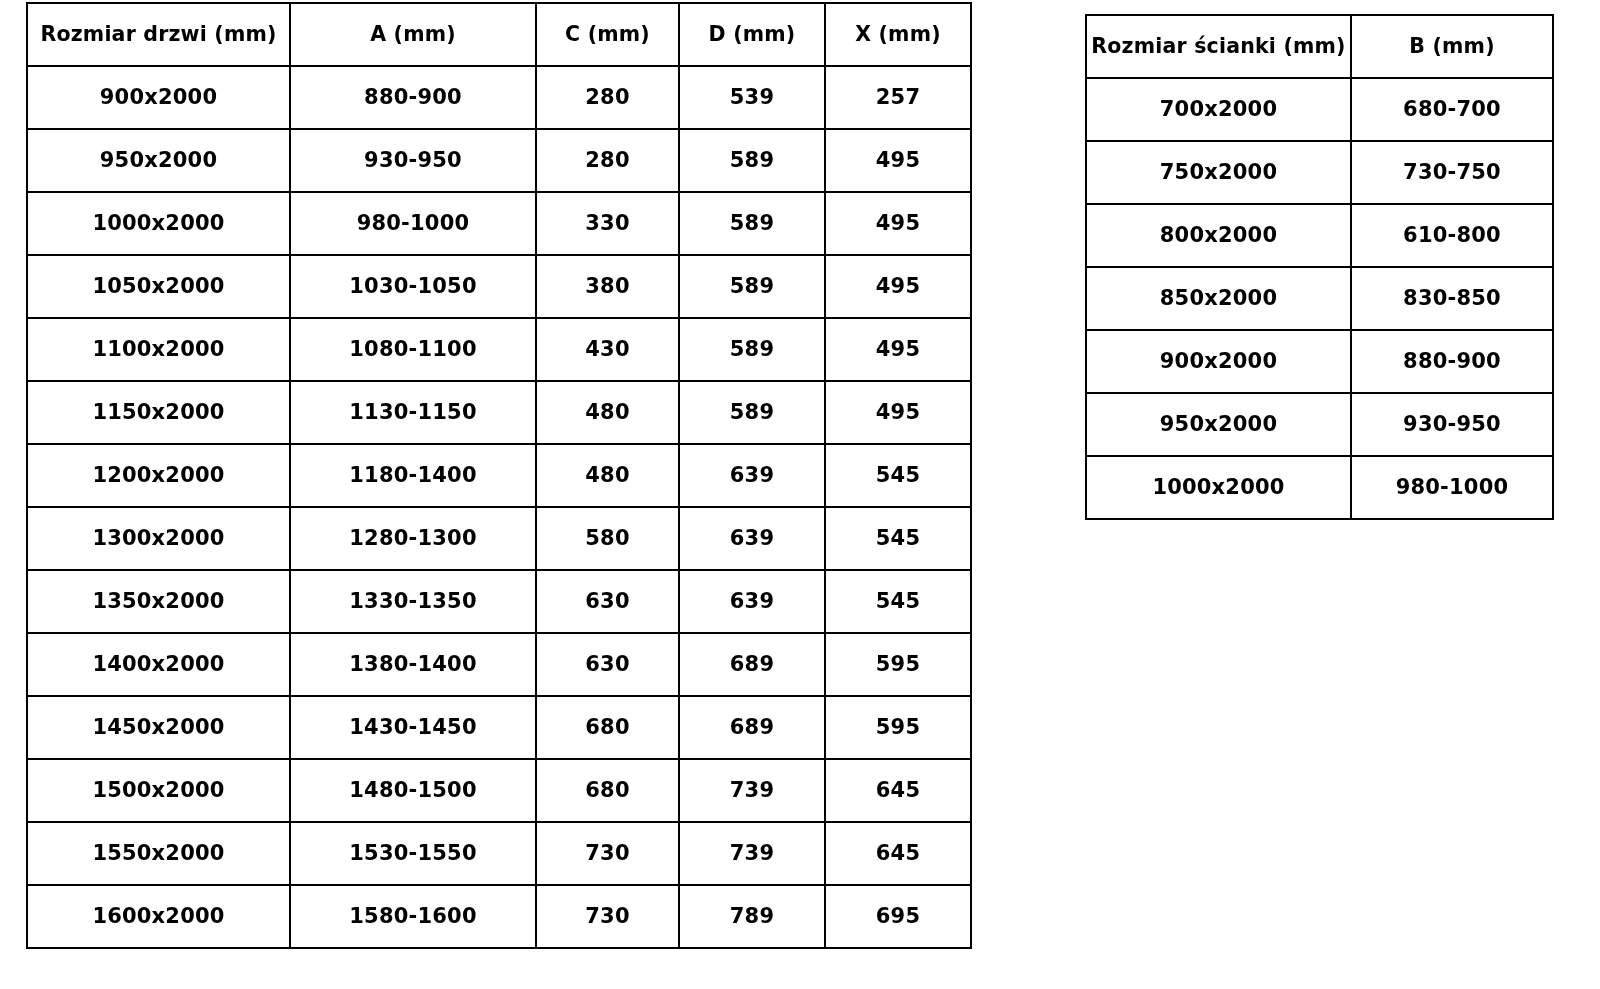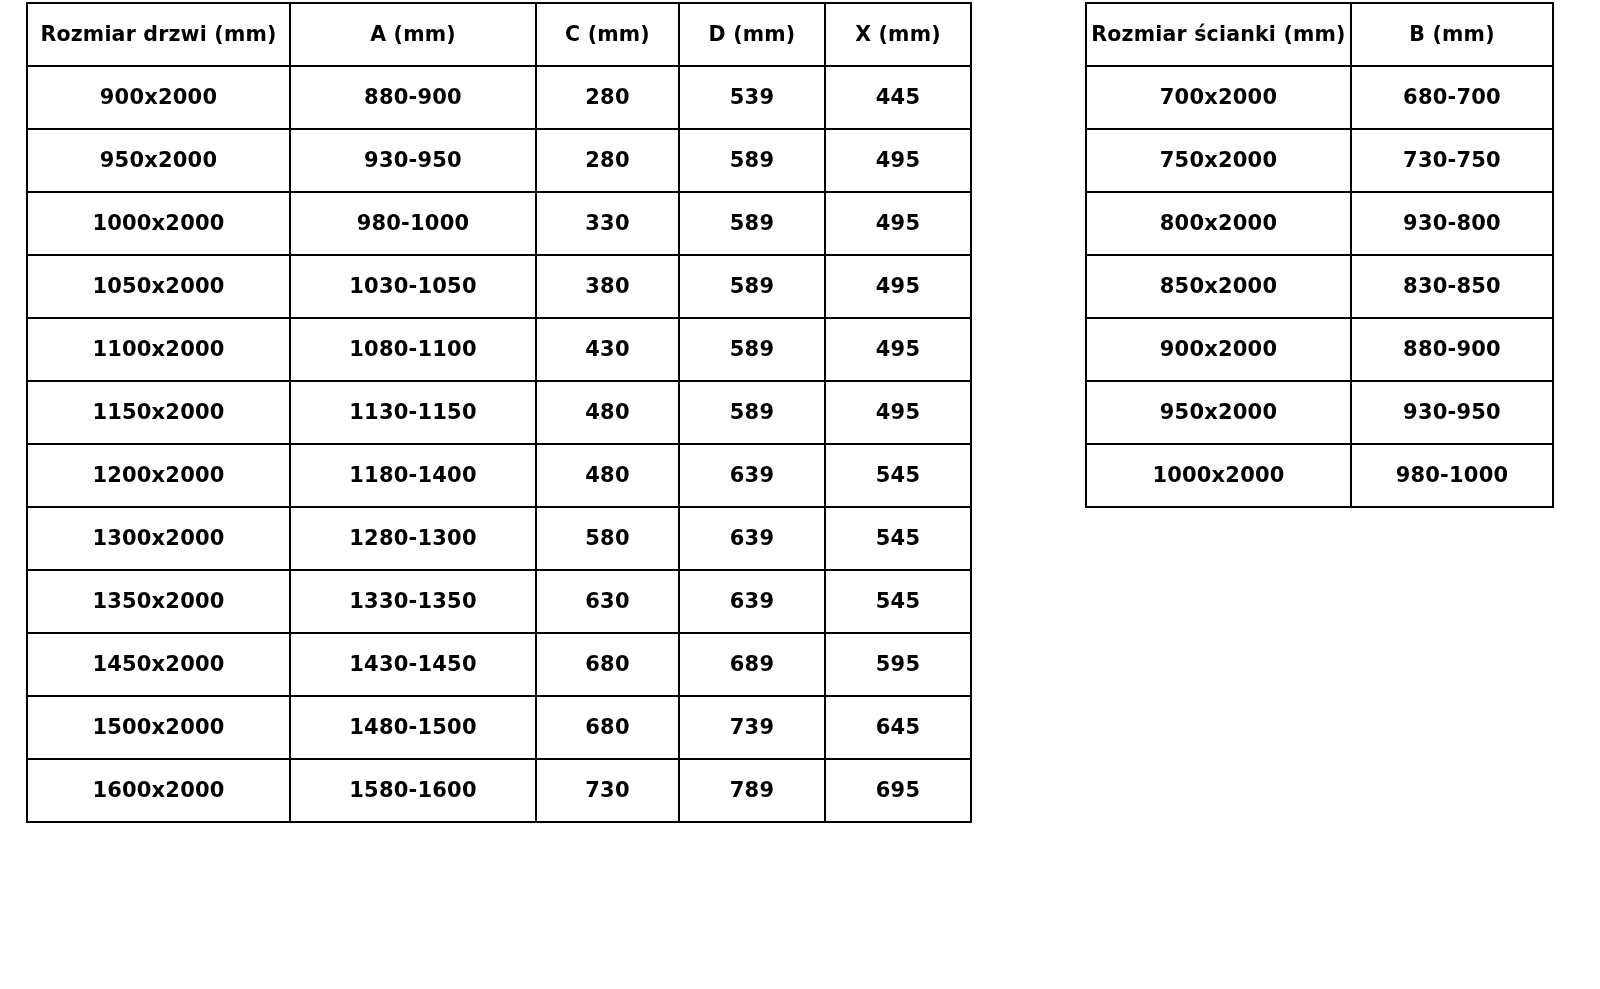--- a/index.html
+++ b/index.html
@@ -55,21 +55,21 @@
   #doors-table col.c-size  { width: 263px; }
   #doors-table col.c-a     { width: 246px; }
   #doors-table col.c-c     { width: 143px; }
   #doors-table col.c-d     { width: 146px; }
   #doors-table col.c-x     { width: 146px; }
 
   
   #wall-table {
     position: absolute;
     left: 1061px;
-    top: 2px;
+    top: 14px;
     width: 467px;
   }
   #wall-table col.c-size { width: 265px; }
   #wall-table col.c-b    { width: 202px; }
 </style>
 </head>
 <body>
 
 <div class="page">
 
@@ -89,21 +89,21 @@
         <th>D (mm)</th>
         <th>X (mm)</th>
       </tr>
     </thead>
     <tbody>
       <tr>
         <td class="val">900x2000</td>
         <td class="val">880-900</td>
         <td class="val">280</td>
         <td class="val">539</td>
-        <td class="val">445</td>
+        <td class="val">257</td>
       </tr>
       <tr>
         <td class="val">950x2000</td>
         <td class="val">930-950</td>
         <td class="val">280</td>
         <td class="val">589</td>
         <td class="val">495</td>
       </tr>
       <tr>
         <td class="val">1000x2000</td>
@@ -148,30 +148,44 @@
         <td class="val">545</td>
       </tr>
       <tr>
         <td class="val">1350x2000</td>
         <td class="val">1330-1350</td>
         <td class="val">630</td>
         <td class="val">639</td>
         <td class="val">545</td>
       </tr>
       <tr>
+        <td class="val">1400x2000</td>
+        <td class="val">1380-1400</td>
+        <td class="val">630</td>
+        <td class="val">689</td>
+        <td class="val">595</td>
+      </tr>
+      <tr>
         <td class="val">1450x2000</td>
         <td class="val">1430-1450</td>
         <td class="val">680</td>
         <td class="val">689</td>
         <td class="val">595</td>
       </tr>
       <tr>
         <td class="val">1500x2000</td>
         <td class="val">1480-1500</td>
         <td class="val">680</td>
+        <td class="val">739</td>
+        <td class="val">645</td>
+      </tr>
+      <tr>
+        <td class="val">1550x2000</td>
+        <td class="val">1530-1550</td>
+        <td class="val">730</td>
         <td class="val">739</td>
         <td class="val">645</td>
       </tr>
       <tr>
         <td class="val">1600x2000</td>
         <td class="val">1580-1600</td>
         <td class="val">730</td>
         <td class="val">789</td>
         <td class="val">695</td>
       </tr>
@@ -193,21 +207,21 @@
       <tr>
         <td class="val">700x2000</td>
         <td class="val">680-700</td>
       </tr>
       <tr>
         <td class="val">750x2000</td>
         <td class="val">730-750</td>
       </tr>
       <tr>
         <td class="val">800x2000</td>
-        <td class="val">930-800</td>
+        <td class="val">610-800</td>
       </tr>
       <tr>
         <td class="val">850x2000</td>
         <td class="val">830-850</td>
       </tr>
       <tr>
         <td class="val">900x2000</td>
         <td class="val">880-900</td>
       </tr>
       <tr>

